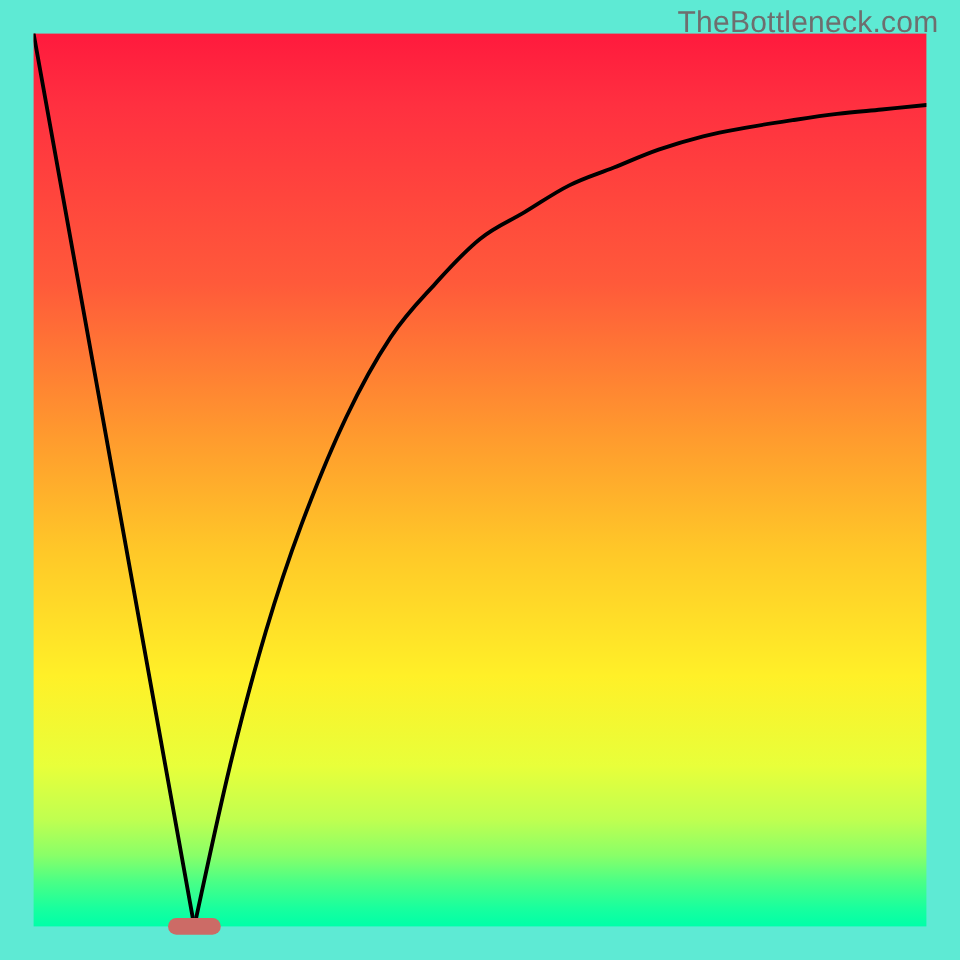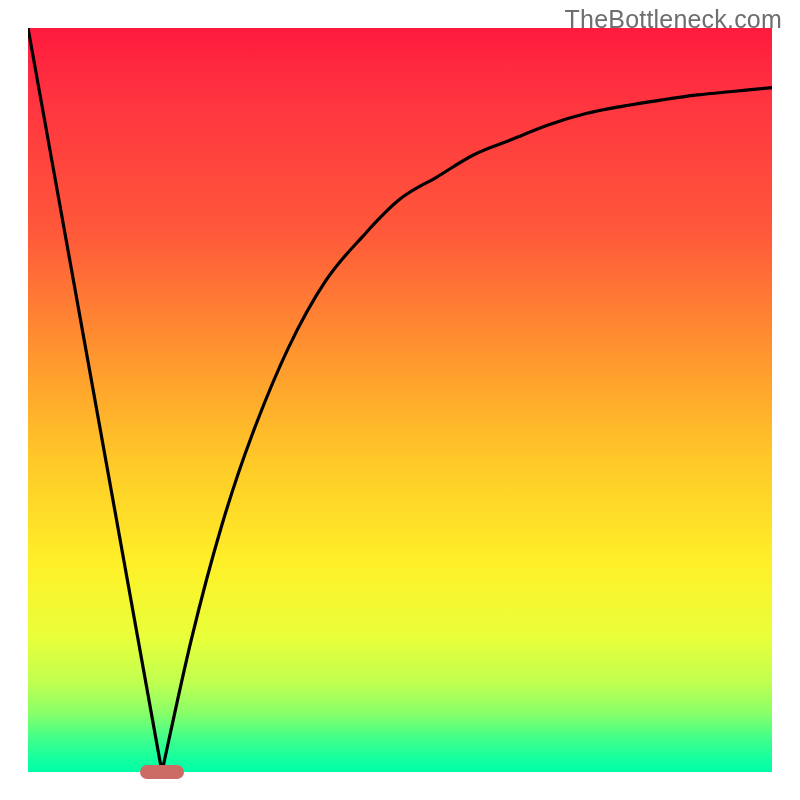--- a/index.html
+++ b/index.html
@@ -8,21 +8,21 @@
     width: 800px;
     height: 800px;
     background: #000;
     overflow: hidden;
     font-family: Arial, Helvetica, sans-serif;
   }
   .frame {
     position: relative;
     width: 800px;
     height: 800px;
-    background: #ffffff;
+    background: #5eead4;
   }
   .plot {
     position: absolute;
     left: 28px;
     top: 28px;
     width: 744px;
     height: 744px;
     
     background: linear-gradient(to bottom,
       #ff1a3d 0%,

